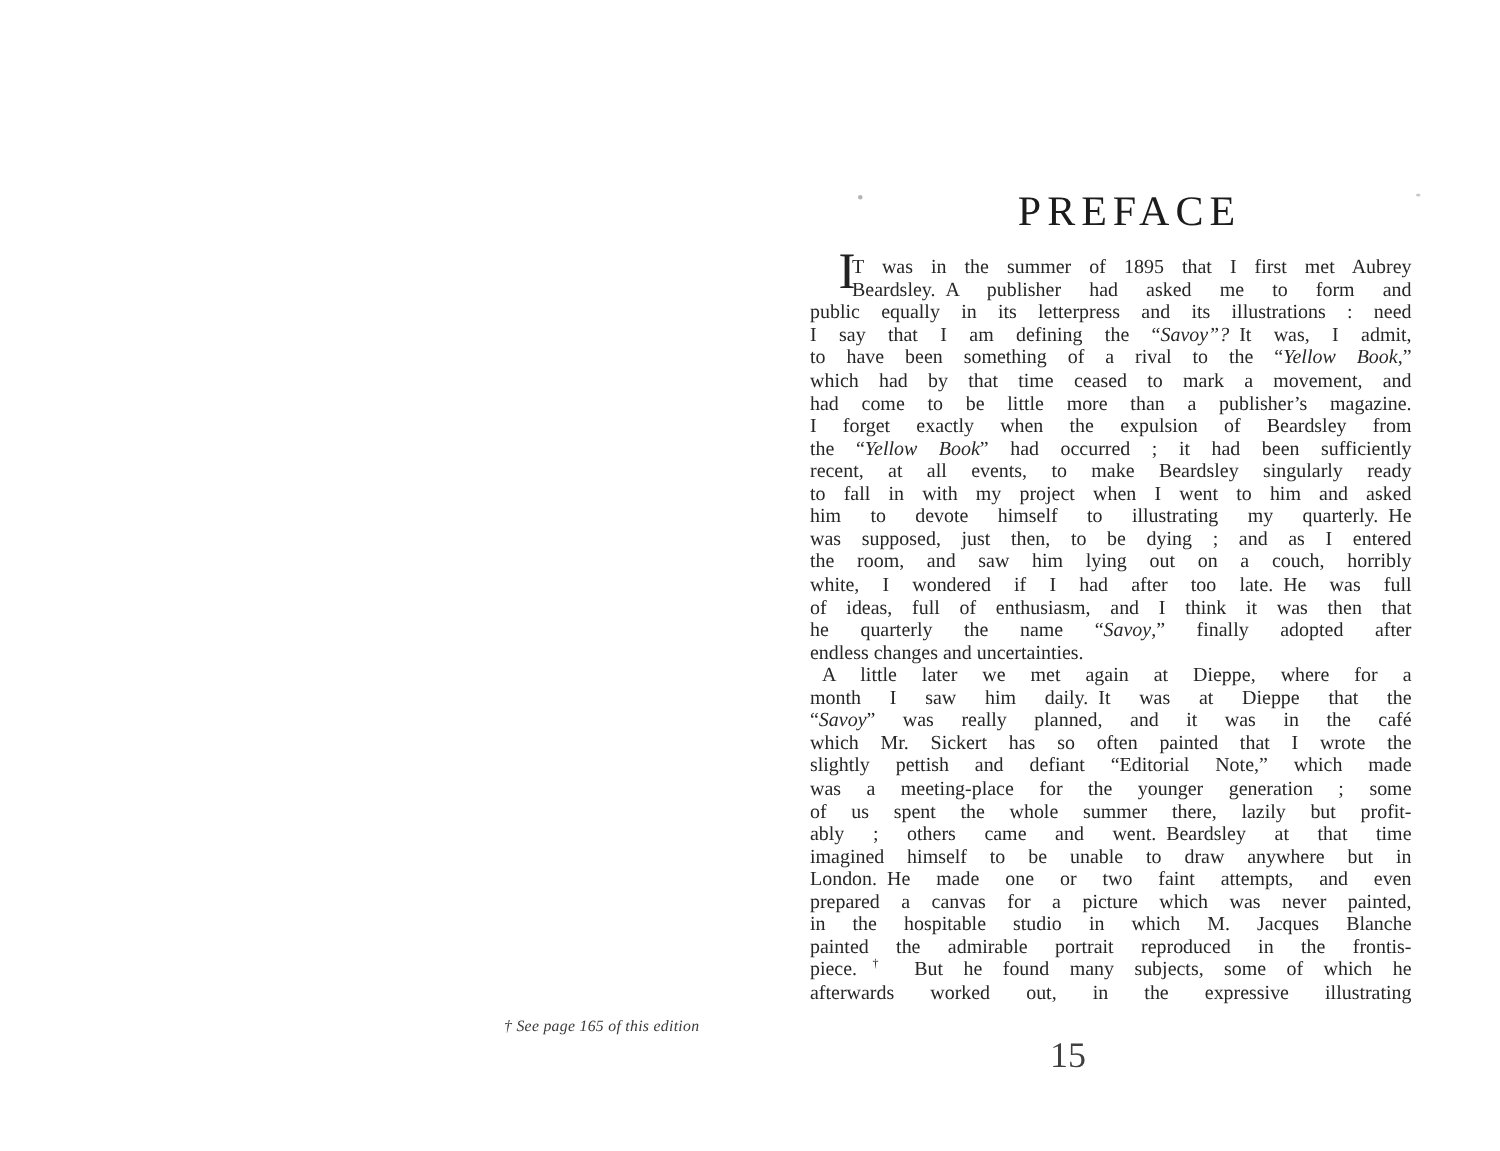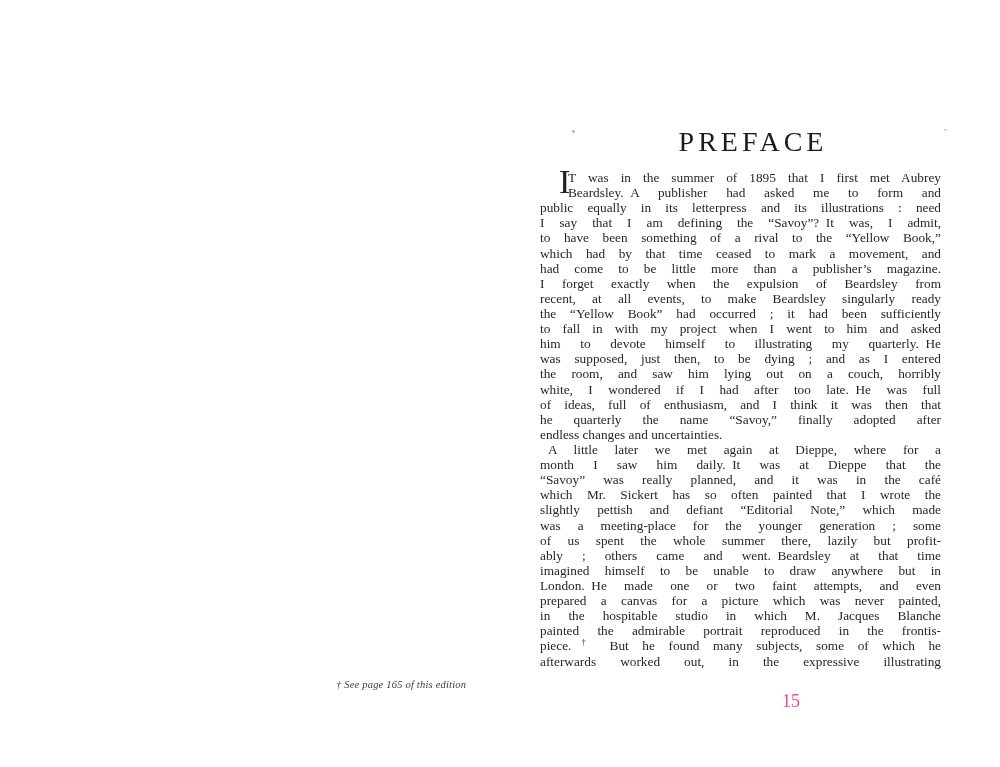--- a/index.html
+++ b/index.html
@@ -38,21 +38,21 @@
   .line {
     text-align: justify;
     text-align-last: justify;
     height: 15.12px;
     overflow: visible;
     white-space: nowrap;
   }
   .line.dc   { padding-left: 28px; }
   .line.pind { text-indent: 8px; font-family: Liberation Serif, serif; }
   .line.pend { text-align-last: left; }
-  .it  { }
+  .it  { font-style: italic; }
   .sup { vertical-align: super; font-size: 8px; line-height: 0; }
   .dropcap {
     position: absolute;
     left: 19px;
     top: -5px;
     font-size: 34px;
     line-height: 1;
     color: #222222;
   }
   .footnote {
@@ -63,24 +63,24 @@
     font-size: 10.5px;
     letter-spacing: 0.2px;
     color: #3a3a3a;
     white-space: nowrap;
   }
   .folio {
     position: absolute;
     left: 700px;
     top: 692px;
     width: 100px;
-    text-align: right;
-    font-size: 18px;
+    text-align: left;
+    font-size: 24px;
     line-height: 1;
-    color: #ec4899;
+    color: #404040;
   }
   .speck {
     position: absolute;
     border-radius: 50%;
     background: #b5b5b5;
   }
   .speck-1 { left: 572px; top: 130px; width: 3px; height: 3px; }
   .speck-2 { left: 944px; top: 129px; width: 3px; height: 2px; background: #c9c9c9; }
 </style>
 </head>
@@ -93,22 +93,22 @@
     <span class="dropcap">I</span>
 
   <div class="line dc"><span>T was in the summer of 1895 that I first met Aubrey</span></div>
       <div class="line dc"><span>Beardsley. A publisher had asked me to form and</span></div>
       <div class="line"><span>public equally in its letterpress and its illustrations : need</span></div>
       <div class="line"><span>I say that I am defining the “</span><span class="it">Savoy”?</span><span> It was, I admit,</span></div>
       <div class="line"><span>to have been something of a rival to the “</span><span class="it">Yellow Book</span><span>,”</span></div>
       <div class="line"><span>which had by that time ceased to mark a movement, and</span></div>
       <div class="line"><span>had come to be little more than a publisher’s magazine.</span></div>
       <div class="line"><span>I forget exactly when the expulsion of Beardsley from</span></div>
+      <div class="line"><span>the “</span><span class="it">Yellow Book</span><span>” had occurred ; it had been sufficiently</span></div>
       <div class="line"><span>recent, at all events, to make Beardsley singularly ready</span></div>
-      <div class="line"><span>the “</span><span class="it">Yellow Book</span><span>” had occurred ; it had been sufficiently</span></div>
       <div class="line"><span>to fall in with my project when I went to him and asked</span></div>
       <div class="line"><span>him to devote himself to illustrating my quarterly. He</span></div>
       <div class="line"><span>was supposed, just then, to be dying ; and as I entered</span></div>
       <div class="line"><span>the room, and saw him lying out on a couch, horribly</span></div>
       <div class="line"><span>white, I wondered if I had after too late. He was full</span></div>
       <div class="line"><span>of ideas, full of enthusiasm, and I think it was then that</span></div>
       <div class="line"><span>he quarterly the name “</span><span class="it">Savoy</span><span>,” finally adopted after</span></div>
       <div class="line pend"><span>endless changes and uncertainties.</span></div>
       <div class="line pind"><span>A little later we met again at Dieppe, where for a</span></div>
       <div class="line"><span>month I saw him daily. It was at Dieppe that the</span></div>

